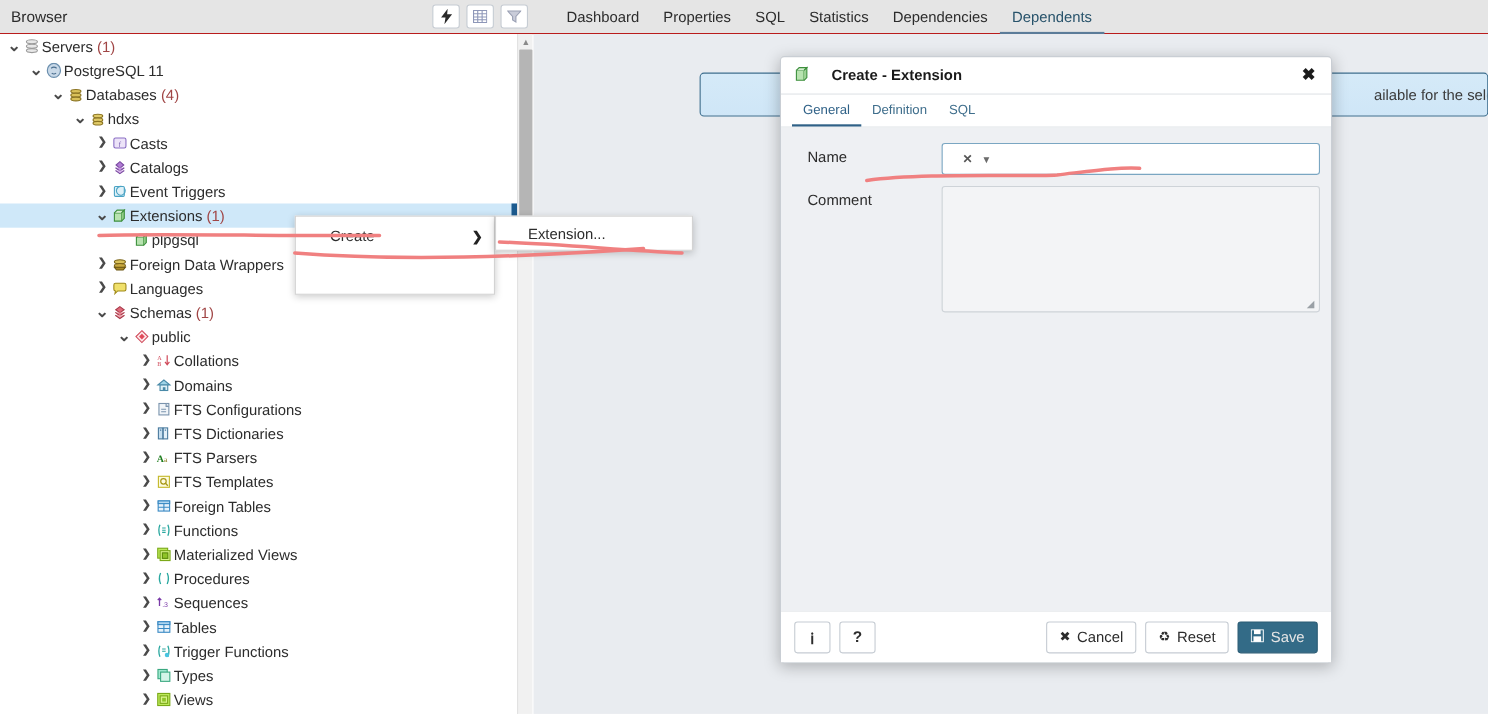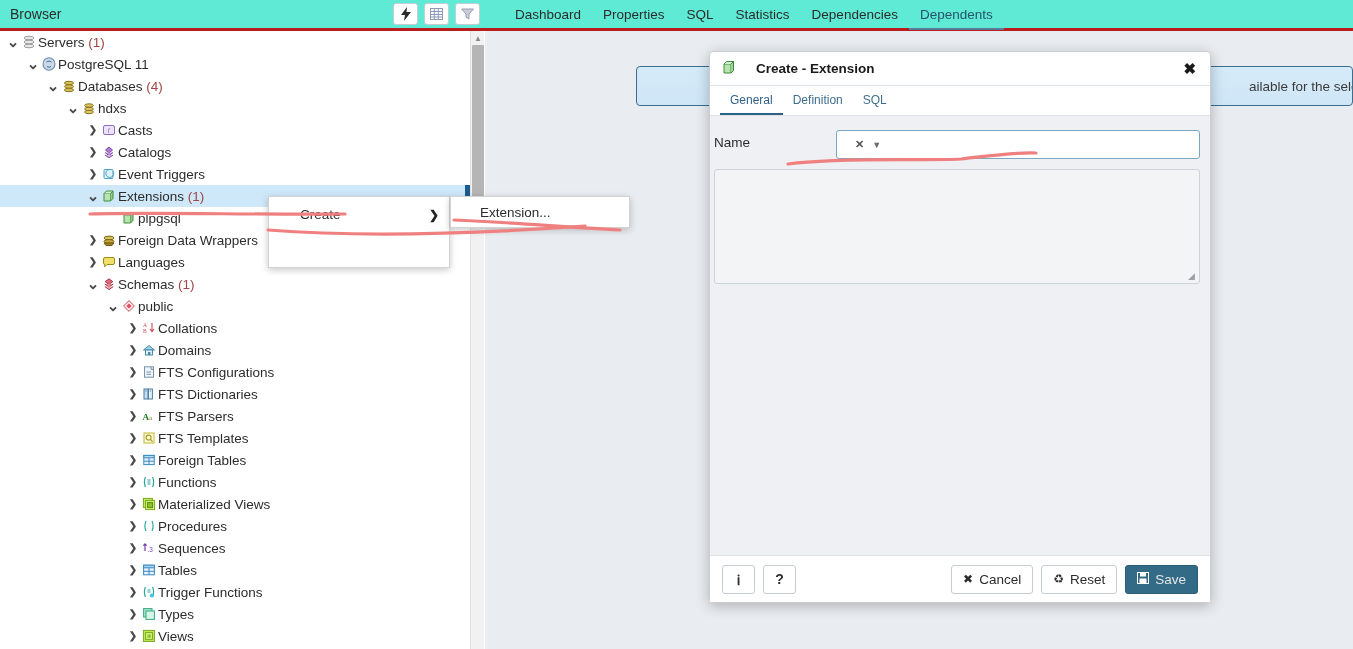--- a/index.html
+++ b/index.html
@@ -9,21 +9,21 @@
     font-family: "Liberation Sans", sans-serif;
     font-size: 13px;
     color: #3c3c3c;
     background: #ffffff;
     overflow: hidden;
   }
 
   
   #topbar {
     position: absolute; left: 0; top: 0; width: 1353px; height: 31px;
-    background: #5eead4; border-bottom: 3px solid #b91c1c;
+    background: #e5e5e5; border-bottom: 1px solid #b91c1c;
     display: flex; align-items: center;
   }
   #browser-title {
     width: 300px; padding-left: 10px;
     font-size: 14px; color: #2c2c2c;
   }
   #tool-btns { display: flex; gap: 6px; margin-left: 93px; }
   .tool-btn {
     width: 25px; height: 22px;
     border: 1px solid #c6ccd3; border-radius: 3px;
@@ -140,21 +140,21 @@
     border-bottom: 1px solid #dfe3e7; padding-left: 10px;
   }
   .dlg-tab {
     padding: 0 10px; height: 29px; line-height: 29px;
     font-size: 12px; color: #3f6e8c; cursor: pointer;
     border-bottom: 2px solid transparent;
   }
   .dlg-tab.active { color: #2f6187; border-bottom-color: #2f6187; }
 
   #dlg-body {
-    flex: 1; background: #eef0f3; padding: 14px 10px 0 4px; position: relative;
+    flex: 1; background: #eef0f3; padding: 14px 10px 0 24px; position: relative;
   }
   .frow { display: flex; margin-bottom: 10px; }
   .flabel {
     width: 122px; font-size: 13.5px; color: #2c2c2c; padding-top: 5px;
   }
   .fctl { flex: 1; }
   #name-input-wrap {
     position: relative; height: 29px;
     border: 1px solid #7aa6c2; border-radius: 3px; background: #fff;
     display: flex; align-items: center; padding: 0 0 0 10px;
@@ -606,20 +606,21 @@
       <div class="flabel">Name</div>
       <div class="fctl">
         <div id="name-input-wrap">
           <span id="name-clear">✕</span>
           <span id="name-caret">▼</span>
         </div>
       </div>
     </div>
 
     <div class="frow">
+      <div class="flabel">Comment</div>
       <div class="fctl">
         <div id="comment-area">
           <span id="comment-resize">◢</span>
         </div>
       </div>
     </div>
 
   </div>
 
   <div id="dlg-footer">

